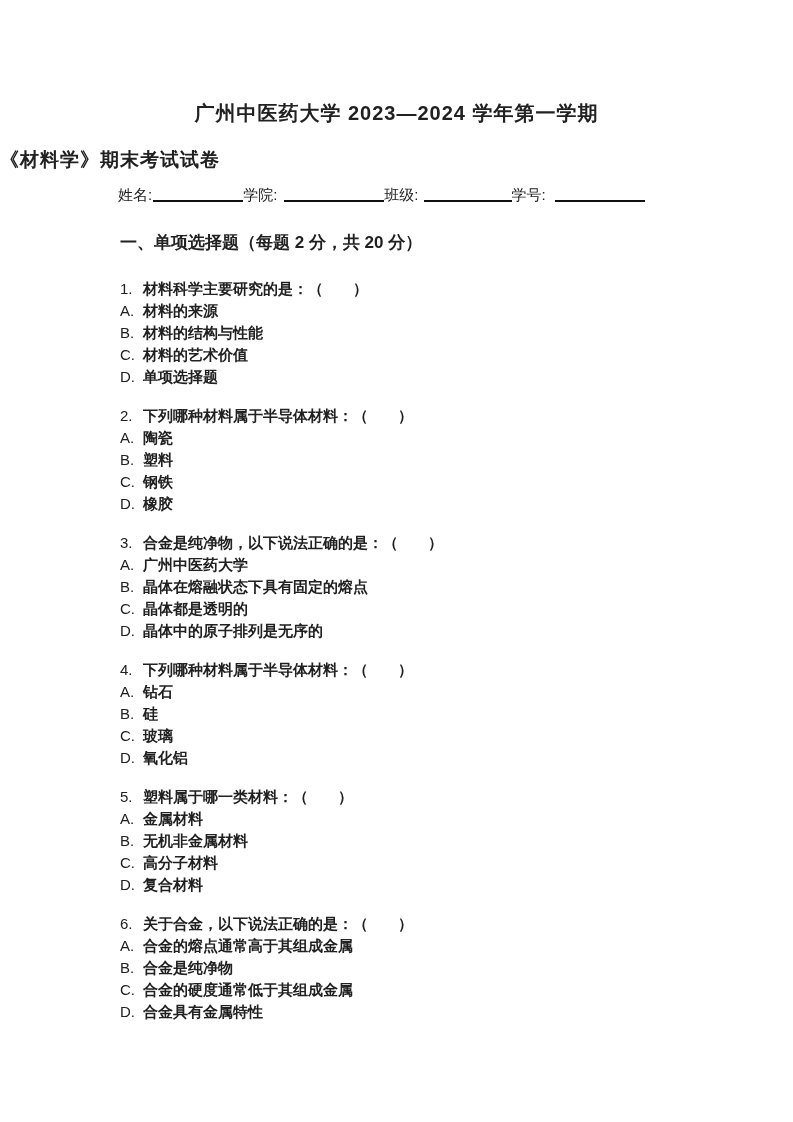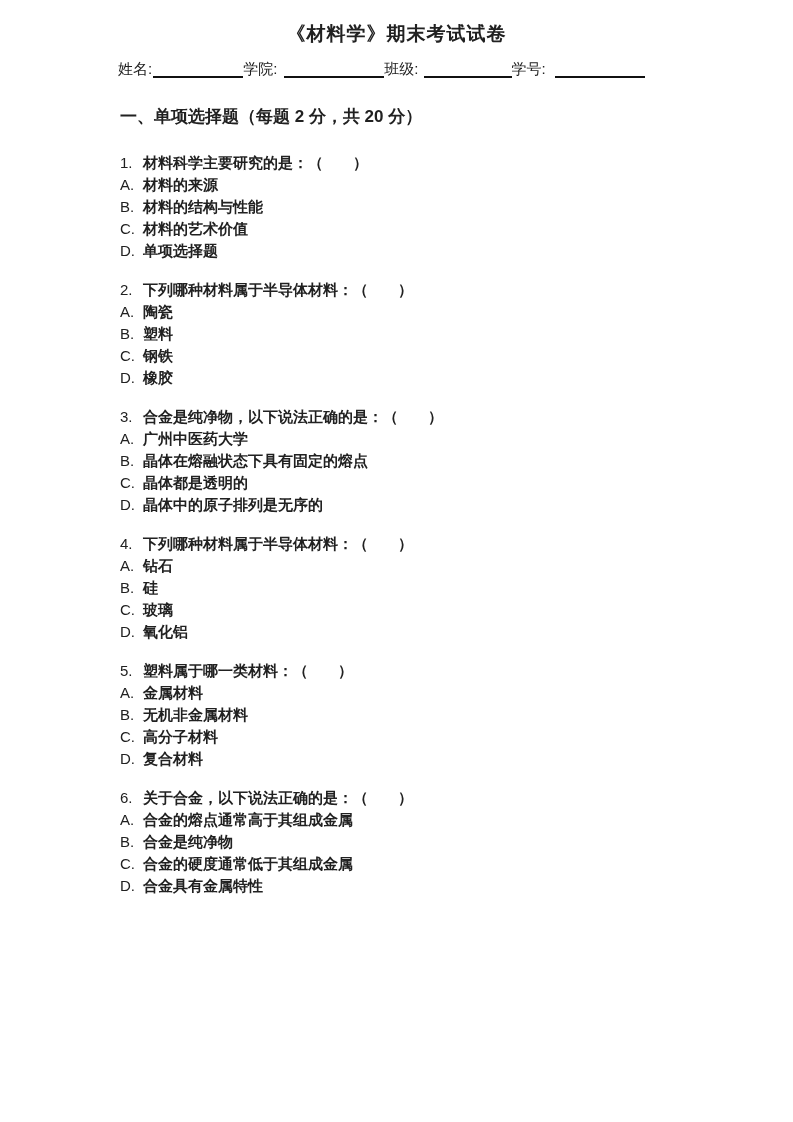--- a/index.html
+++ b/index.html
@@ -17,31 +17,31 @@
   .doc-title-1 {
     margin-top: 100px;
     text-align: center;
     font-size: 20px;
     font-weight: 600;
     line-height: 26px;
     letter-spacing: 1px;
   }
   .doc-title-2 {
     margin-top: 21px;
-    text-align: center;
+    text-align: left;
     font-size: 19px;
     font-weight: 600;
     line-height: 25px;
     letter-spacing: 1px;
   }
   .info-row {
     margin: 12px 0 0 118px;
     width: 557px;
     display: flex;
-    align-items: center;
+    align-items: flex-start;
     font-size: 15px;
     line-height: 21px;
     white-space: nowrap;
   }
   .info-label { flex: 0 0 auto; font-weight: 400; }
   .blank-line {
     display: inline-block;
     height: 18px;
     border-bottom: 2px solid #111111;
   }
@@ -63,20 +63,21 @@
   .question { margin-bottom: 17px; }
   .q-row { display: flex; align-items: baseline; }
   .q-key { flex: 0 0 23px; }
   .q-text { flex: 1 1 auto; font-weight: bold; }
 </style>
 </head>
 <body>
 
 <div class="page">
 
+  <div class="doc-title-1">广州中医药大学 2023—2024 学年第一学期</div>
   <div class="doc-title-2">《材料学》期末考试试卷</div>
 
   <div class="info-row">
     <span class="info-label">姓名:</span>
     <span class="blank-line blank-1"></span>
     <span class="info-label">学院:</span>
     <span class="blank-line blank-2"></span>
     <span class="info-label">班级:</span>
     <span class="blank-line blank-3"></span>
     <span class="info-label">学号:</span>

